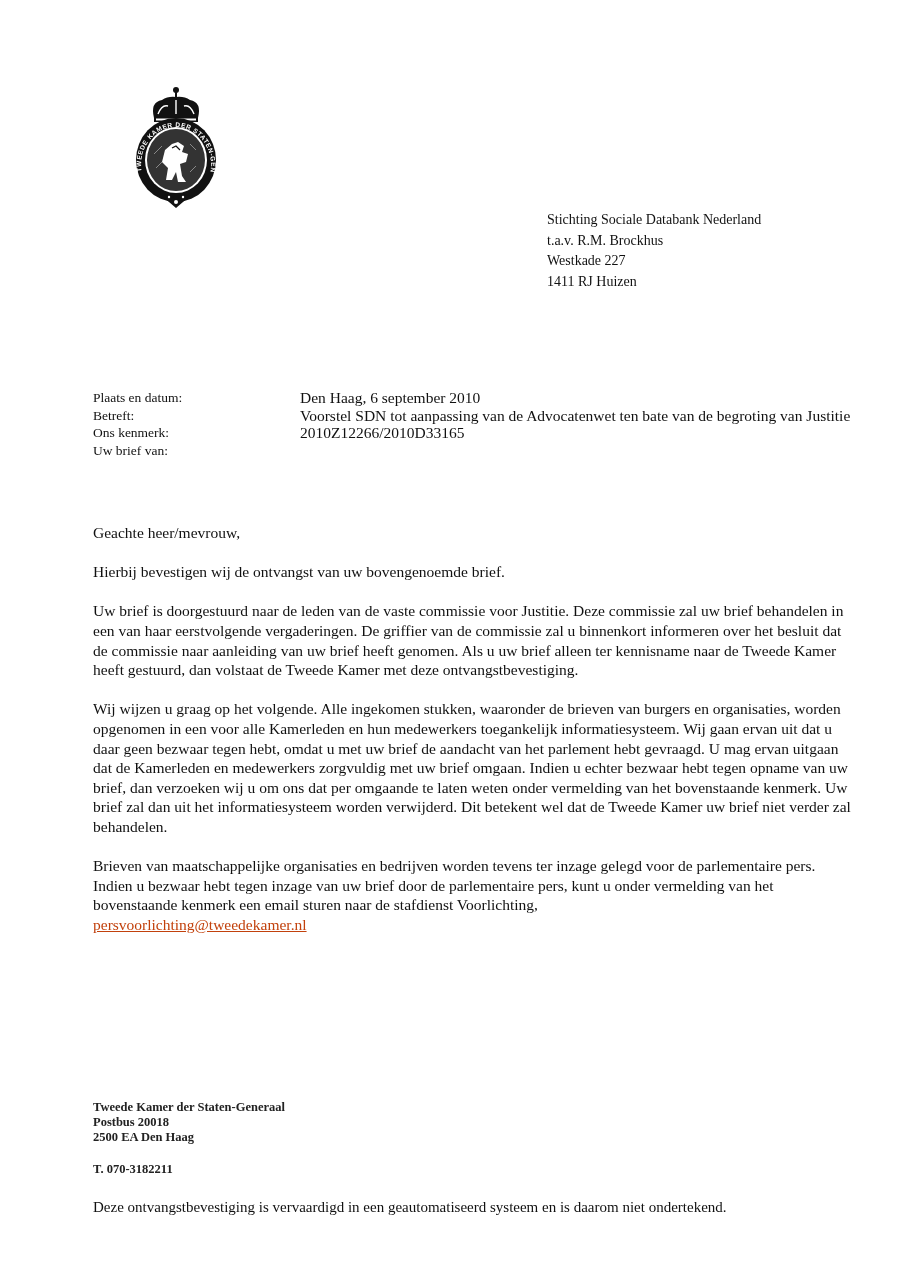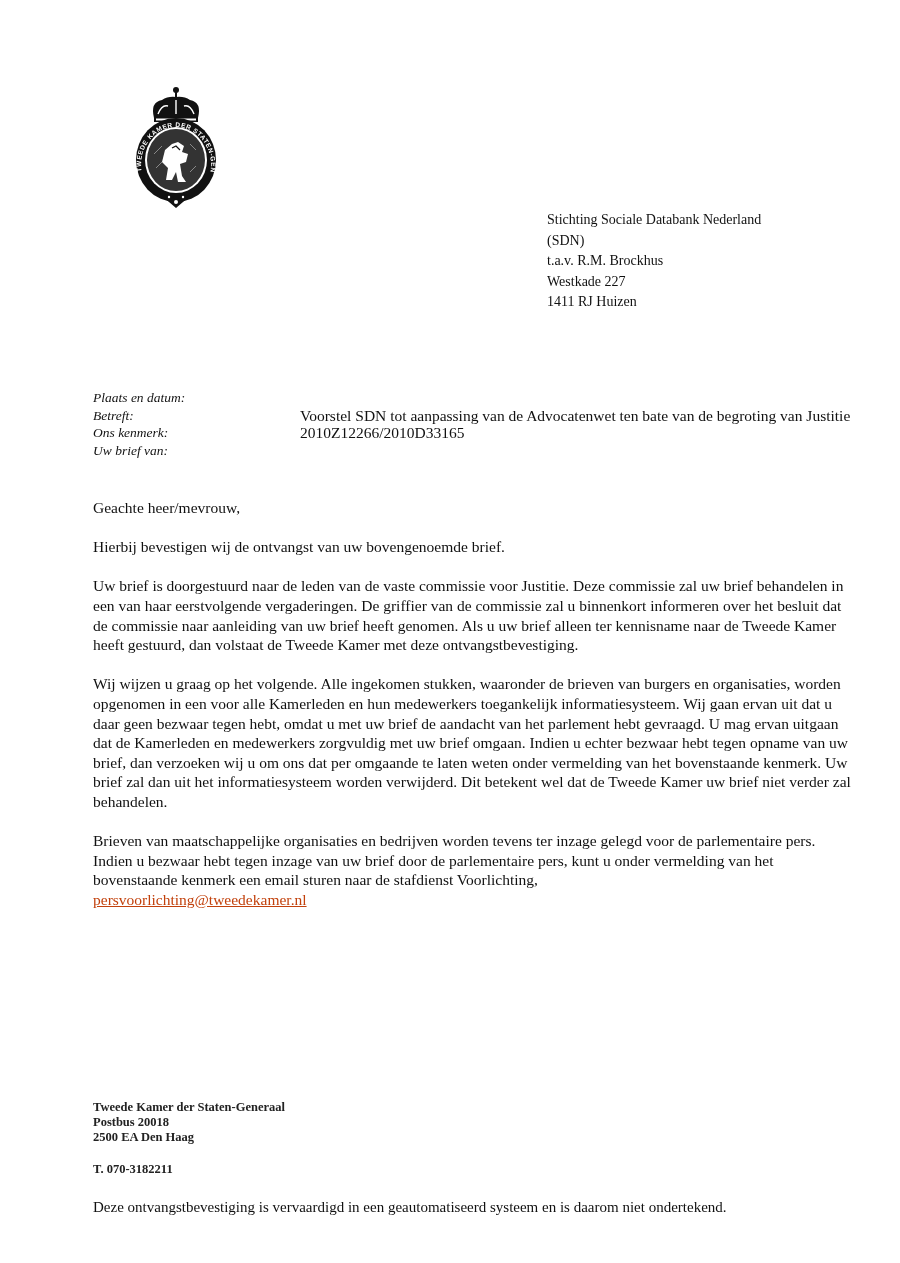--- a/index.html
+++ b/index.html
@@ -38,30 +38,29 @@
       font-size: 15px;
       line-height: 17.5px;
     }
     .meta-row {
       display: flex;
     }
     .meta-label {
       width: 207px;
       font-size: 13.5px;
       flex: none;
-      font-style: italic;
     }
     .meta-value {
       flex: 1;
       font-size: 15.5px;
     }
     .body-text {
       position: absolute;
       left: 93px;
-      top: 498px;
+      top: 523px;
       width: 760px;
       font-size: 15.5px;
       line-height: 19.6px;
     }
     .body-text p {
       margin: 0 0 19.6px 0;
     }
     .email-link {
       color: #c2410c;
       text-decoration: underline;
@@ -120,29 +119,29 @@
 
     <path d="M30 112 L44 124 L58 112 L52 110 L44 116 L36 110 Z" fill="#111"></path>
     <circle cx="44" cy="118" r="2" fill="#fff"></circle>
     <circle cx="37" cy="113" r="1.2" fill="#fff"></circle>
     <circle cx="51" cy="113" r="1.2" fill="#fff"></circle>
   </svg>
 </div>
 
 <div class="recipient">
   <div>Stichting Sociale Databank Nederland</div>
-  <div>(SDN)</div>
   <div>t.a.v. R.M. Brockhus</div>
   <div>Westkade 227</div>
   <div>1411 RJ Huizen</div>
 </div>
 
 <div class="meta">
   <div class="meta-row">
     <div class="meta-label">Plaats en datum:</div>
+    <div class="meta-value">Den Haag, 6 september 2010</div>
   </div>
   <div class="meta-row">
     <div class="meta-label">Betreft:</div>
     <div class="meta-value">Voorstel SDN tot aanpassing van de Advocatenwet ten bate van de begroting van Justitie</div>
   </div>
   <div class="meta-row">
     <div class="meta-label">Ons kenmerk:</div>
     <div class="meta-value">2010Z12266/2010D33165</div>
   </div>
   <div class="meta-row">

